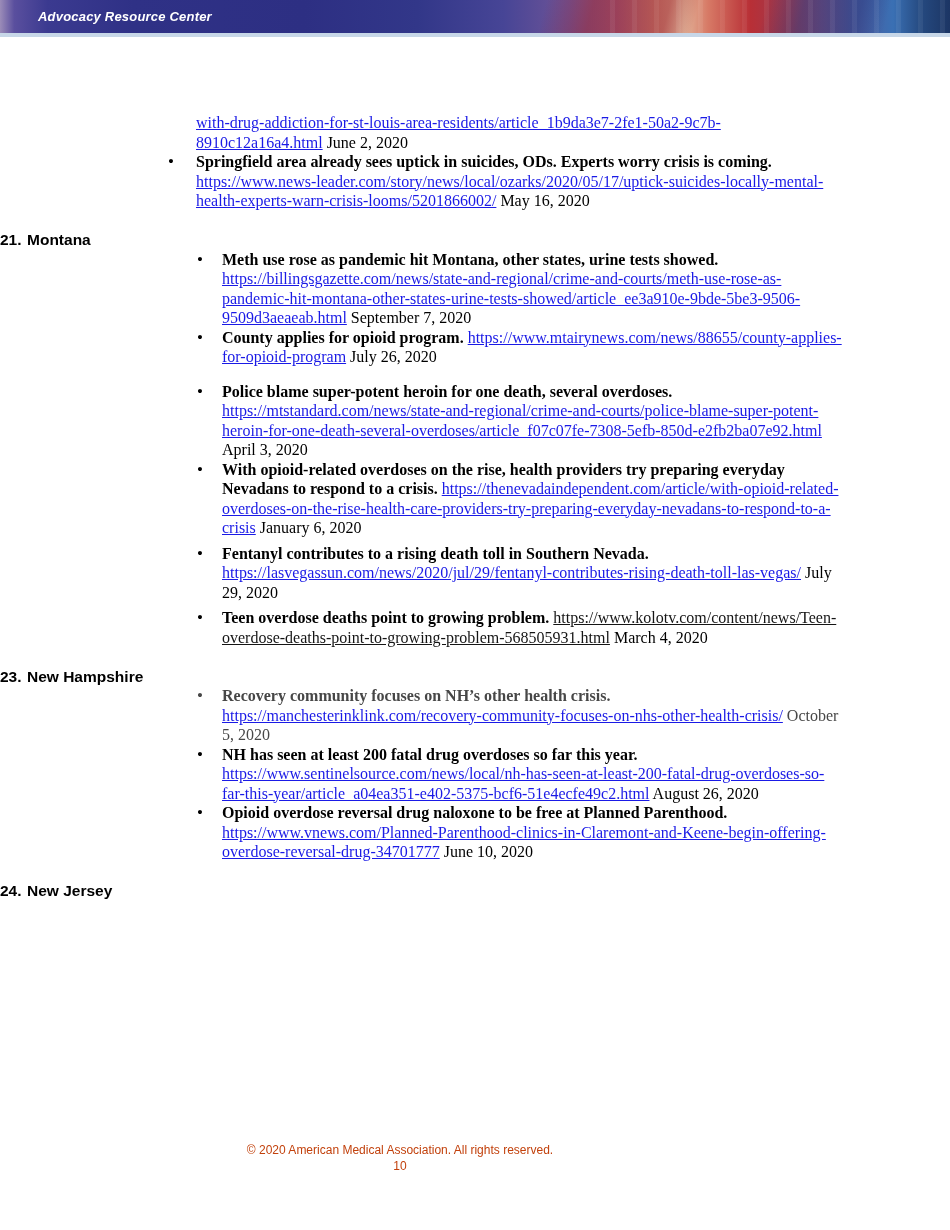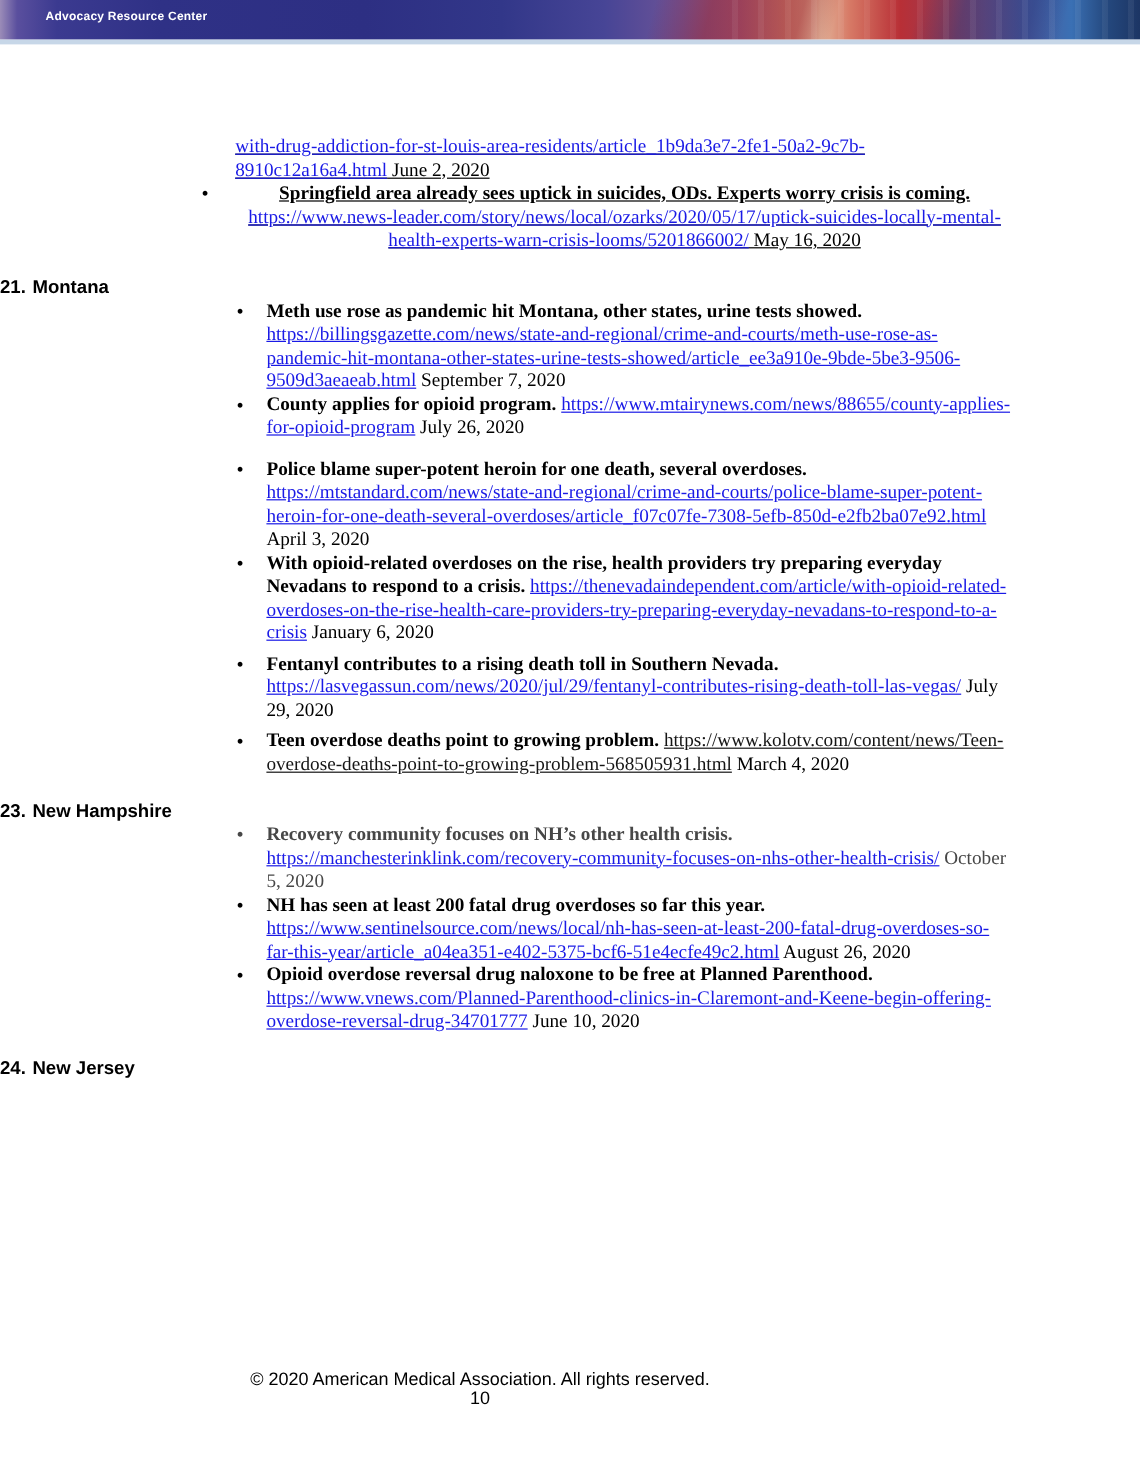--- a/index.html
+++ b/index.html
@@ -21,56 +21,56 @@
     background:linear-gradient(105deg, transparent 57%, rgba(150,25,35,.45) 62% 70%,
       transparent 73% 80%, rgba(30,50,120,.40) 84% 90%, transparent 93%);
   }
   .banner::after{
     content:"";position:absolute;top:0;bottom:0;right:0;width:340px;
     background:repeating-linear-gradient(90deg, rgba(255,255,255,.12) 0 5px, transparent 5px 22px);
     opacity:.5;
   }
   .banner-title{
     position:absolute;left:38px;top:9px;z-index:2;
-    font-family:"Liberation Sans", sans-serif;font-weight:700;font-size:10px;
-    color:#ffffff;letter-spacing:.2px;
+    font-family:"Liberation Sans", sans-serif;font-weight:700;font-size:13px;
+    color:#ffffff;letter-spacing:.2px;font-style:italic;
   }
   .banner-strip{
     position:absolute;top:33px;left:0;width:950px;height:4px;
     background:var(--strip,#c7d7e8);
   }
   
   .doc{
     position:absolute;top:113px;left:0;width:950px;
     font-size:16px;line-height:19.5px;
   }
-  .frag{padding:0 105px 0 196px;text-decoration:underline;}
+  .frag{padding:0 105px 0 196px;}
   .frag ul,.bullets{list-style:none;margin:0;padding:0;}
-  .frag li{position:relative;text-align:center;}
+  .frag li{position:relative;}
   .frag li::before{content:"\2022";position:absolute;left:-28px;font-size:17px;}
   .heading{
     margin-top:19.5px;
     font-family:"Liberation Sans", sans-serif;font-weight:700;font-size:15.5px;
   }
   .heading .num{display:inline-block;width:27px;}
   .section .bullets{padding:0 103px 0 222px;}
   .section .bullets li{position:relative;}
   .section .bullets li::before{content:"\2022";position:absolute;left:-25px;font-size:17px;}
   .sec-1 .bullets li{margin-bottom:6px;}
   .sec-0 .bullets li:nth-child(3){margin-top:15px;}
   .headline{font-weight:700;}
   a.link{color:var(--link-blue,#1a1ae6);text-decoration:underline;cursor:pointer;}
   a.link.dark{color:var(--link-dark,#151515);}
   li.muted{color:var(--muted,#474747);}
   .date{}
   
   .footer{
     position:absolute;top:1142px;left:0;width:800px;text-align:center;
-    font-family:"Liberation Sans", sans-serif;font-size:15px;line-height:16px;
-    color:#000000;
+    font-family:"Liberation Sans", sans-serif;font-size:12px;line-height:16px;
+    color:#c2410c;
   }
 </style>
 </head>
 <body>
 
 <div class="banner">
   <div class="banner-title">Advocacy Resource Center</div>
 </div>
 <div class="banner-strip"></div>
 

